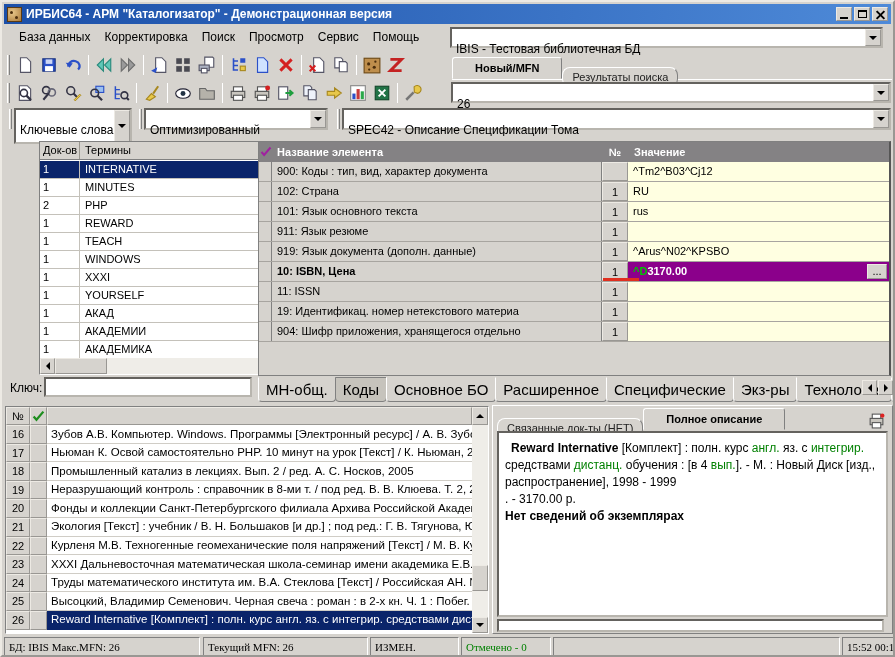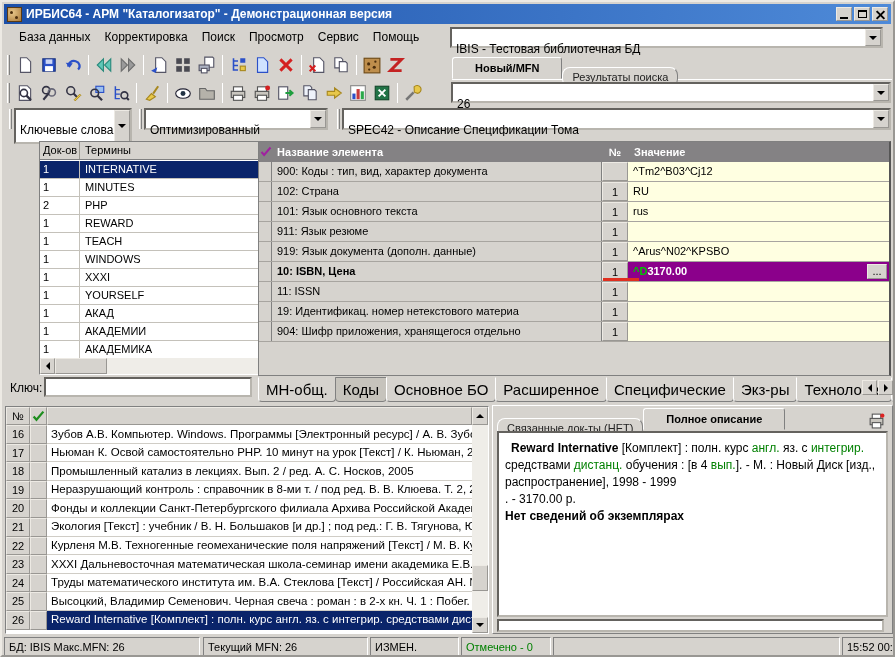--- a/index.html
+++ b/index.html
@@ -79,21 +79,21 @@
   
   .sb-btn{background:#D6D3CE;border:1px outset #EDEAE4;display:flex;align-items:center;justify-content:center;padding:0;}
   .sb-track{background:#EFEDE8;}
   .sb-thumb{background:#D6D3CE;border:1px outset #EDEAE4;}
   
   .desc{font-size:12px;line-height:1.42;padding:7px 6px;text-indent:6px;white-space:pre-wrap;overflow:hidden;}
   .desc b{font-weight:bold;}
   .desc .green{color:#008000;}
   
   .sb-seg{position:absolute;top:0;height:19px;border:1px solid;border-color:#808080 #FFF #FFF #808080;
-    padding:3px 4px;overflow:hidden;white-space:nowrap;background:#D6D3CE;}
+    padding:3px 4px;overflow:hidden;white-space:nowrap;background:#D6D3CE;font-family:Liberation Serif, serif;}
   .sb-seg.green{color:#008000;}
   svg{display:block;}
 </style>
 </head>
 <body>
 
 <div class="win">
 
   <div class="abs titlebar">
     <div class="appicon"></div>

